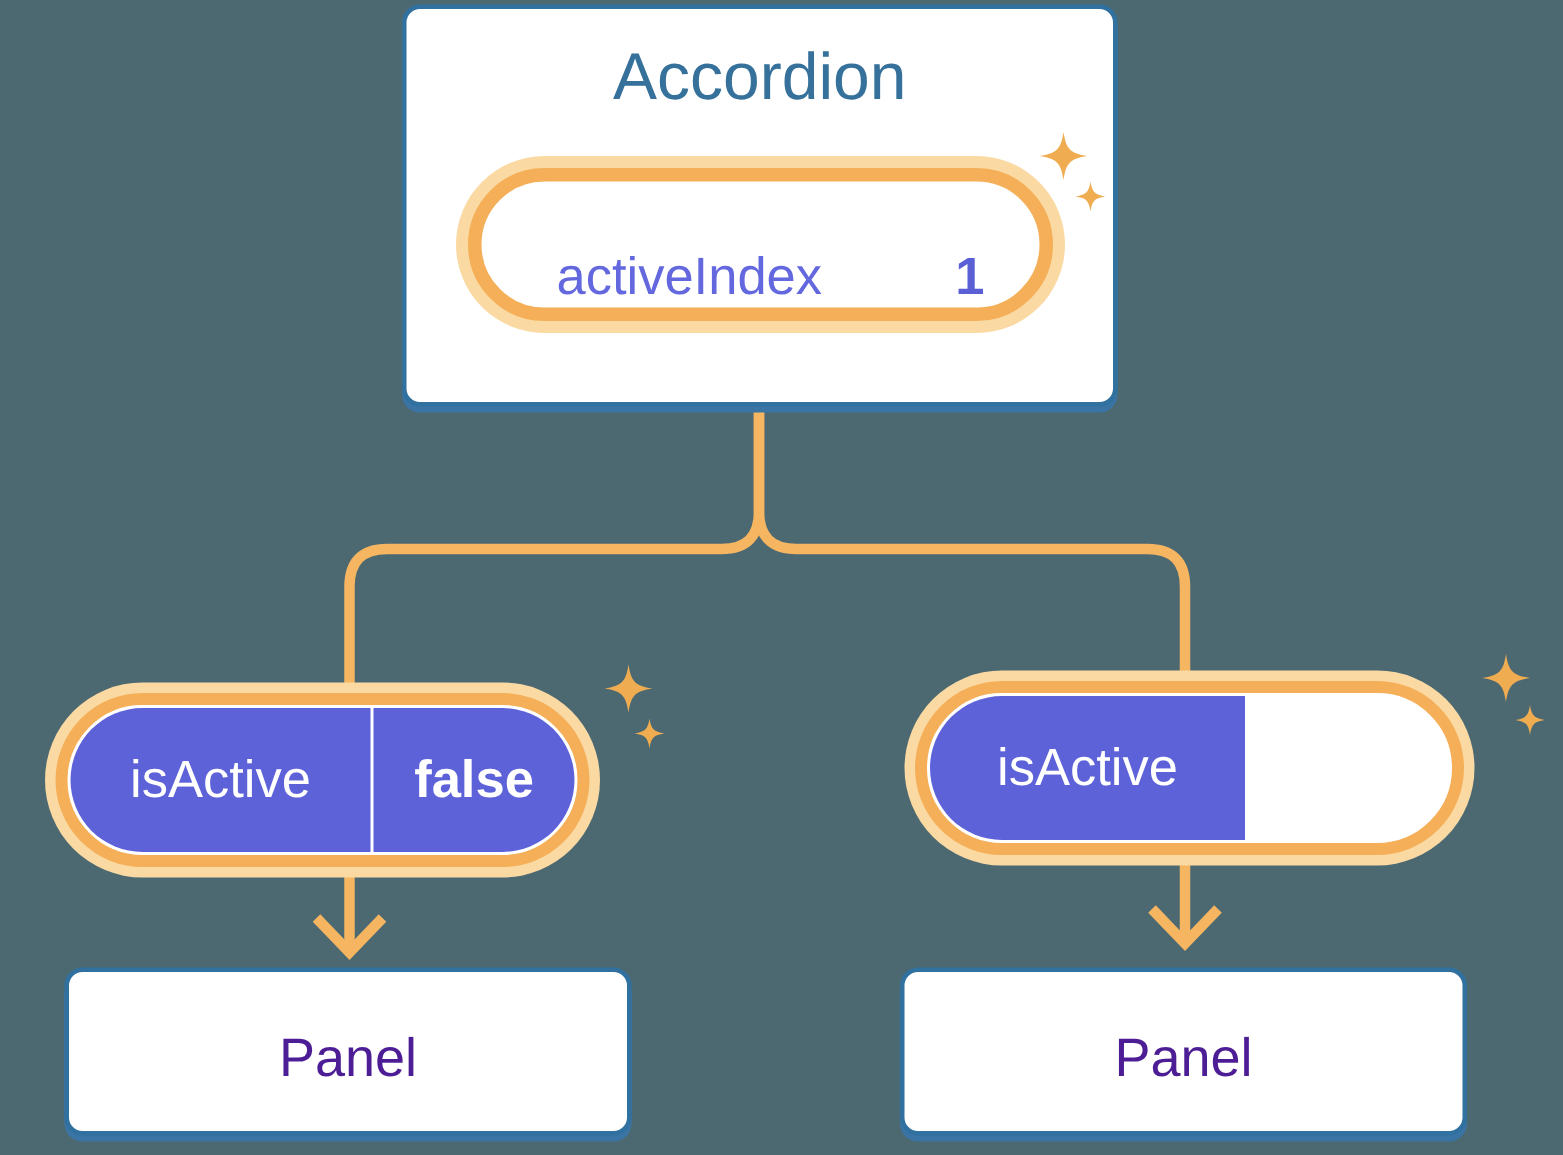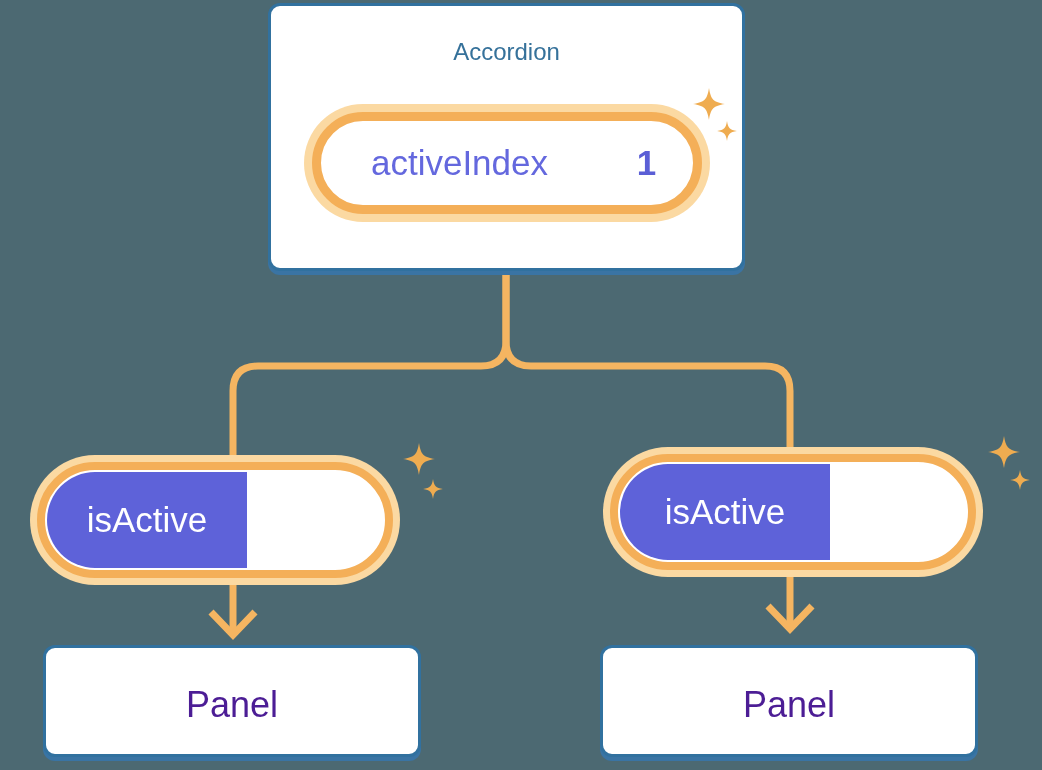--- a/index.html
+++ b/index.html
@@ -34,21 +34,21 @@
   }
   .accordion-card {
     left: 268px; top: 3px;
     width: 477px; height: 268px;
     display: flex;
     flex-direction: column;
     align-items: center;
   }
   .card-title {
     margin-top: 24px;
-    font-size: 24px;
+    font-size: 44px;
     font-weight: 500;
     color: #35719A;
     line-height: 44px;
   }
   .panel-card {
     display: flex;
     align-items: center;
     justify-content: center;
   }
   .panel-left  { left: 43px;  top: 645px; width: 378px; height: 112px; }
@@ -68,21 +68,21 @@
     box-sizing: border-box;
   }
   .state-pill { margin-top: 30px; width: 406px; height: 118px; }
   .state-mid {
     box-sizing: border-box;
     width: 100%; height: 100%;
     border: 9px solid #F4AF58;
     border-radius: 999px;
     background: #FFFFFF;
     display: flex;
-    align-items: center;
+    align-items: flex-end;
     overflow: hidden;
   }
   .state-cell {
     display: flex;
     align-items: center;
     justify-content: center;
     font-size: 35px;
   }
   .state-label { width: 278px; color: #6468DE; }
   .state-divider { width: 2px; background: #F5B561; }
@@ -147,20 +147,21 @@
         <div class="state-divider"></div>
         <div class="state-cell state-value">1</div>
       </div>
     </div>
   </div>
 
   <div class="pill-outer prop-pill prop-left">
     <div class="prop-mid">
       <div class="prop-core">
         <div class="prop-cell prop-label">isActive</div>
+        <div class="prop-cell prop-value">false</div>
       </div>
     </div>
   </div>
 
   <div class="pill-outer prop-pill prop-right">
     <div class="prop-mid">
       <div class="prop-core">
         <div class="prop-cell prop-label">isActive</div>
       </div>
     </div>

